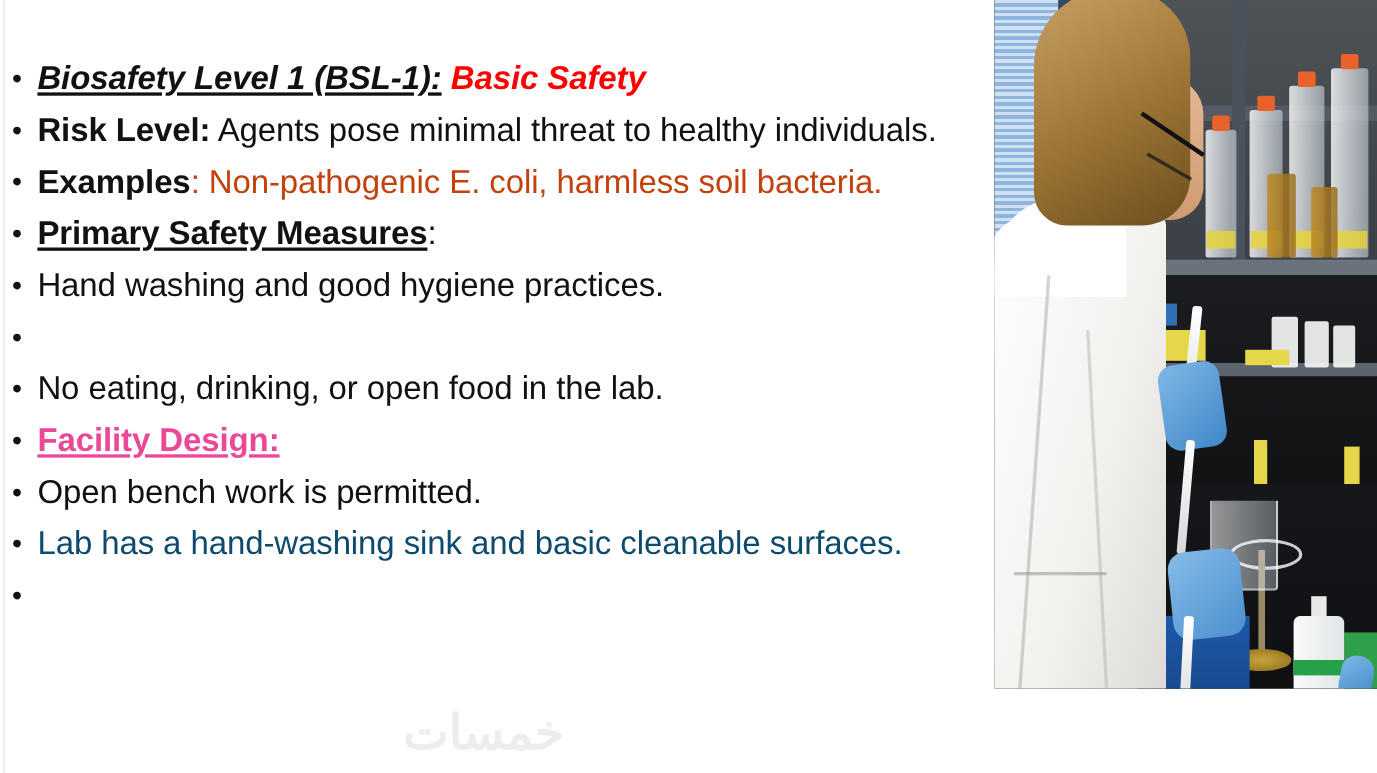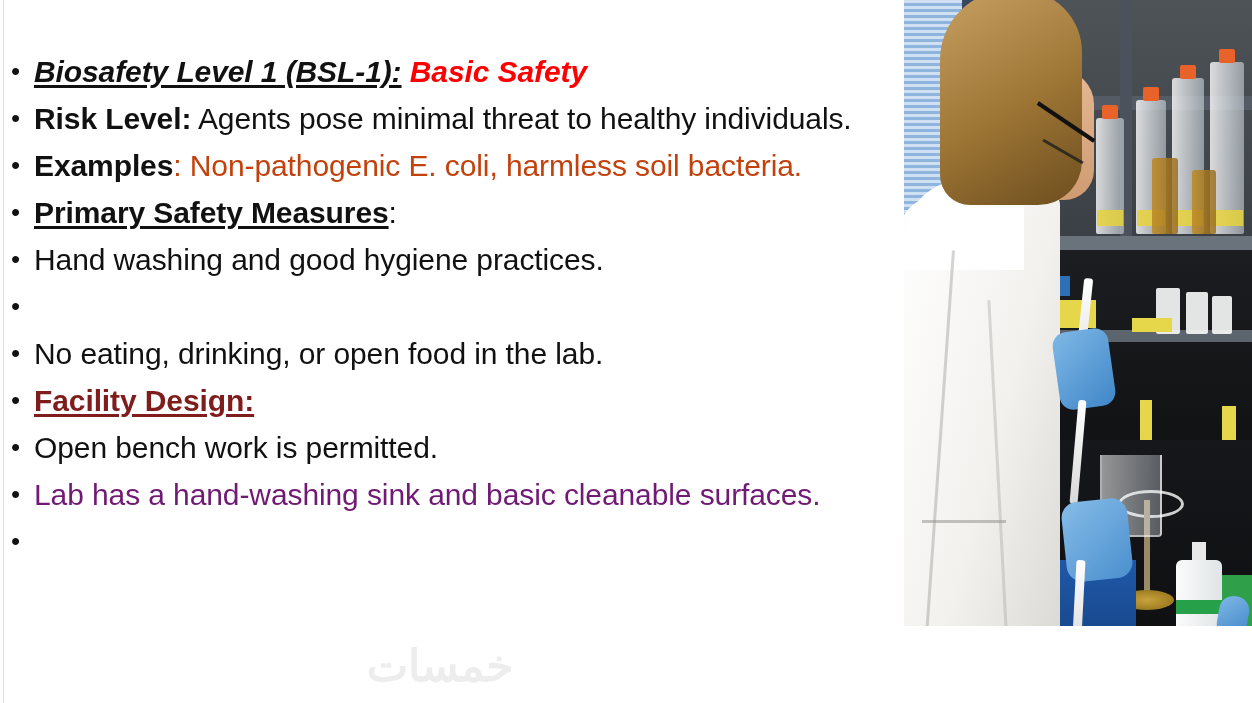--- a/index.html
+++ b/index.html
@@ -315,23 +315,23 @@
   <div class="edge-rule"></div>
 
   <ul class="bullet-list">
       <li class="bullet-item title"><span class="bullet-dot">•</span><span class="seg b i u" style="color: rgb(17, 17, 17);">Biosafety Level 1 (BSL-1):</span><span class="seg" style="color: rgb(17, 17, 17);"> </span><span class="seg b i" style="color: rgb(255, 0, 0);">Basic Safety</span></li>
       <li class="bullet-item"><span class="bullet-dot">•</span><span class="seg b" style="color: rgb(17, 17, 17);">Risk Level:</span><span class="seg" style="color: rgb(17, 17, 17);"> Agents pose minimal threat to healthy individuals.</span></li>
       <li class="bullet-item"><span class="bullet-dot">•</span><span class="seg b" style="color: rgb(17, 17, 17);">Examples</span><span class="seg" style="color: #c2410c;">: Non-pathogenic E. coli, harmless soil bacteria.</span></li>
       <li class="bullet-item"><span class="bullet-dot">•</span><span class="seg b u" style="color: rgb(17, 17, 17);">Primary Safety Measures</span><span class="seg" style="color: rgb(17, 17, 17);">:</span></li>
       <li class="bullet-item"><span class="bullet-dot">•</span><span class="seg" style="color: rgb(17, 17, 17);">Hand washing and good hygiene practices.</span></li>
       <li class="bullet-item"><span class="bullet-dot">•</span></li>
       <li class="bullet-item"><span class="bullet-dot">•</span><span class="seg" style="color: rgb(17, 17, 17);">No eating, drinking, or open food in the lab.</span></li>
-      <li class="bullet-item"><span class="bullet-dot">•</span><span class="seg b u" style="color: #7f1d1d;">Facility Design:</span></li>
+      <li class="bullet-item"><span class="bullet-dot">•</span><span class="seg b u" style="color: #ec4899;">Facility Design:</span></li>
       <li class="bullet-item"><span class="bullet-dot">•</span><span class="seg" style="color: rgb(17, 17, 17);">Open bench work is permitted.</span></li>
-      <li class="bullet-item"><span class="bullet-dot">•</span><span class="seg" style="color: #701a75;">Lab has a hand-washing sink and basic cleanable surfaces.</span></li>
+      <li class="bullet-item"><span class="bullet-dot">•</span><span class="seg" style="color: #0c4a6e;">Lab has a hand-washing sink and basic cleanable surfaces.</span></li>
       <li class="bullet-item"><span class="bullet-dot">•</span></li>
     </ul>
 
   <div class="watermark">خمسات</div>
 
   <div class="photo">
 
     <div class="ph-layer ph-window"></div>
     <div class="ph-layer ph-window-sill"></div>
     <div class="ph-layer ph-window-lower"></div>

